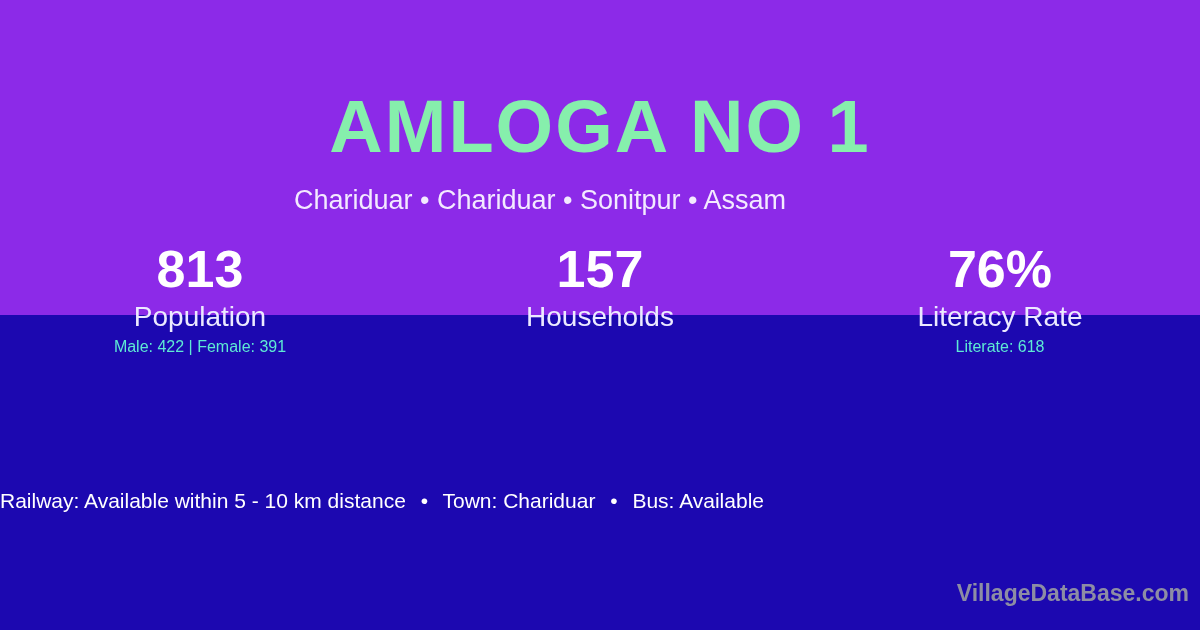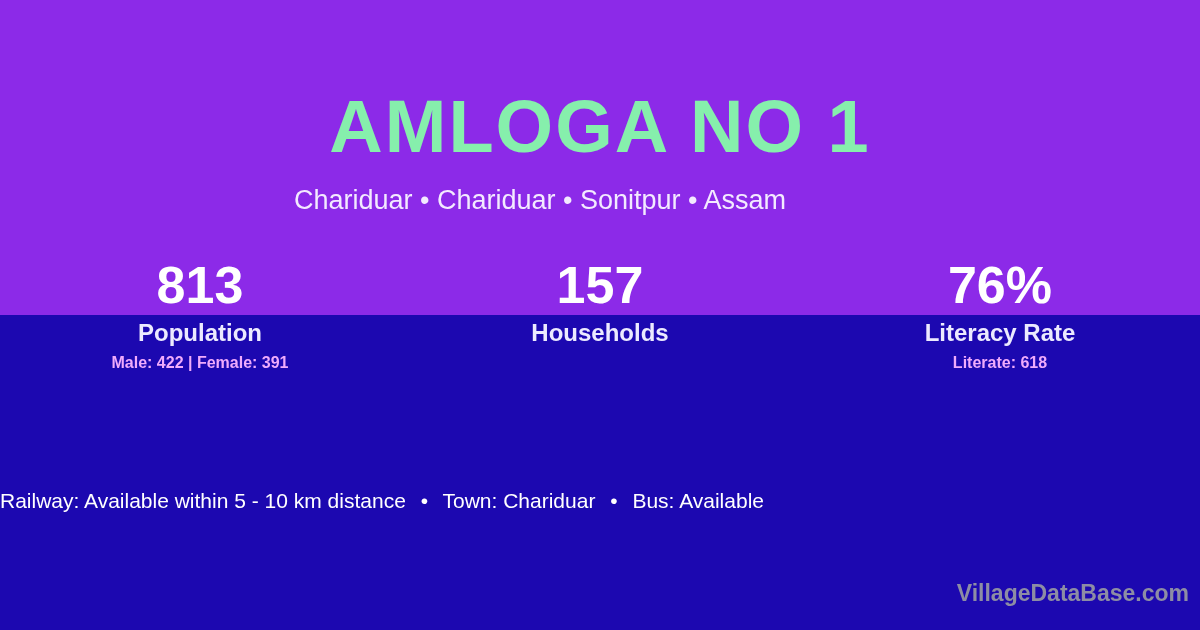--- a/index.html
+++ b/index.html
@@ -70,49 +70,49 @@
     font-weight: normal;
     line-height: 34px;
     color: #f3eaff;
     white-space: nowrap;
   }
 
   
   #stats {
     position: absolute;
     left: 0;
-    top: 256px;
+    top: 240px;
     width: 1200px;
     display: flex;
     flex-direction: row;
   }
   .stat {
     width: 400px;
     text-align: center;
   }
   .stat-value {
     height: 62px;
     font-size: 52px;
     font-weight: bold;
     line-height: 58px;
     letter-spacing: 0px;
     color: #ffffff;
   }
   .stat-label {
     height: 34px;
-    font-size: 24px;
-    font-weight: bold;
+    font-size: 28px;
+    font-weight: normal;
     line-height: 30px;
     color: #eceaff;
   }
   .stat-sub {
     font-size: 16px;
-    font-weight: bold;
+    font-weight: normal;
     line-height: 22px;
-    color: #f0abfc;
+    color: #5eead4;
   }
 
   
   #amenities {
     position: absolute;
     left: 0;
     top: 487px;
     width: 1200px;
     text-align: left;
     font-size: 21px;

